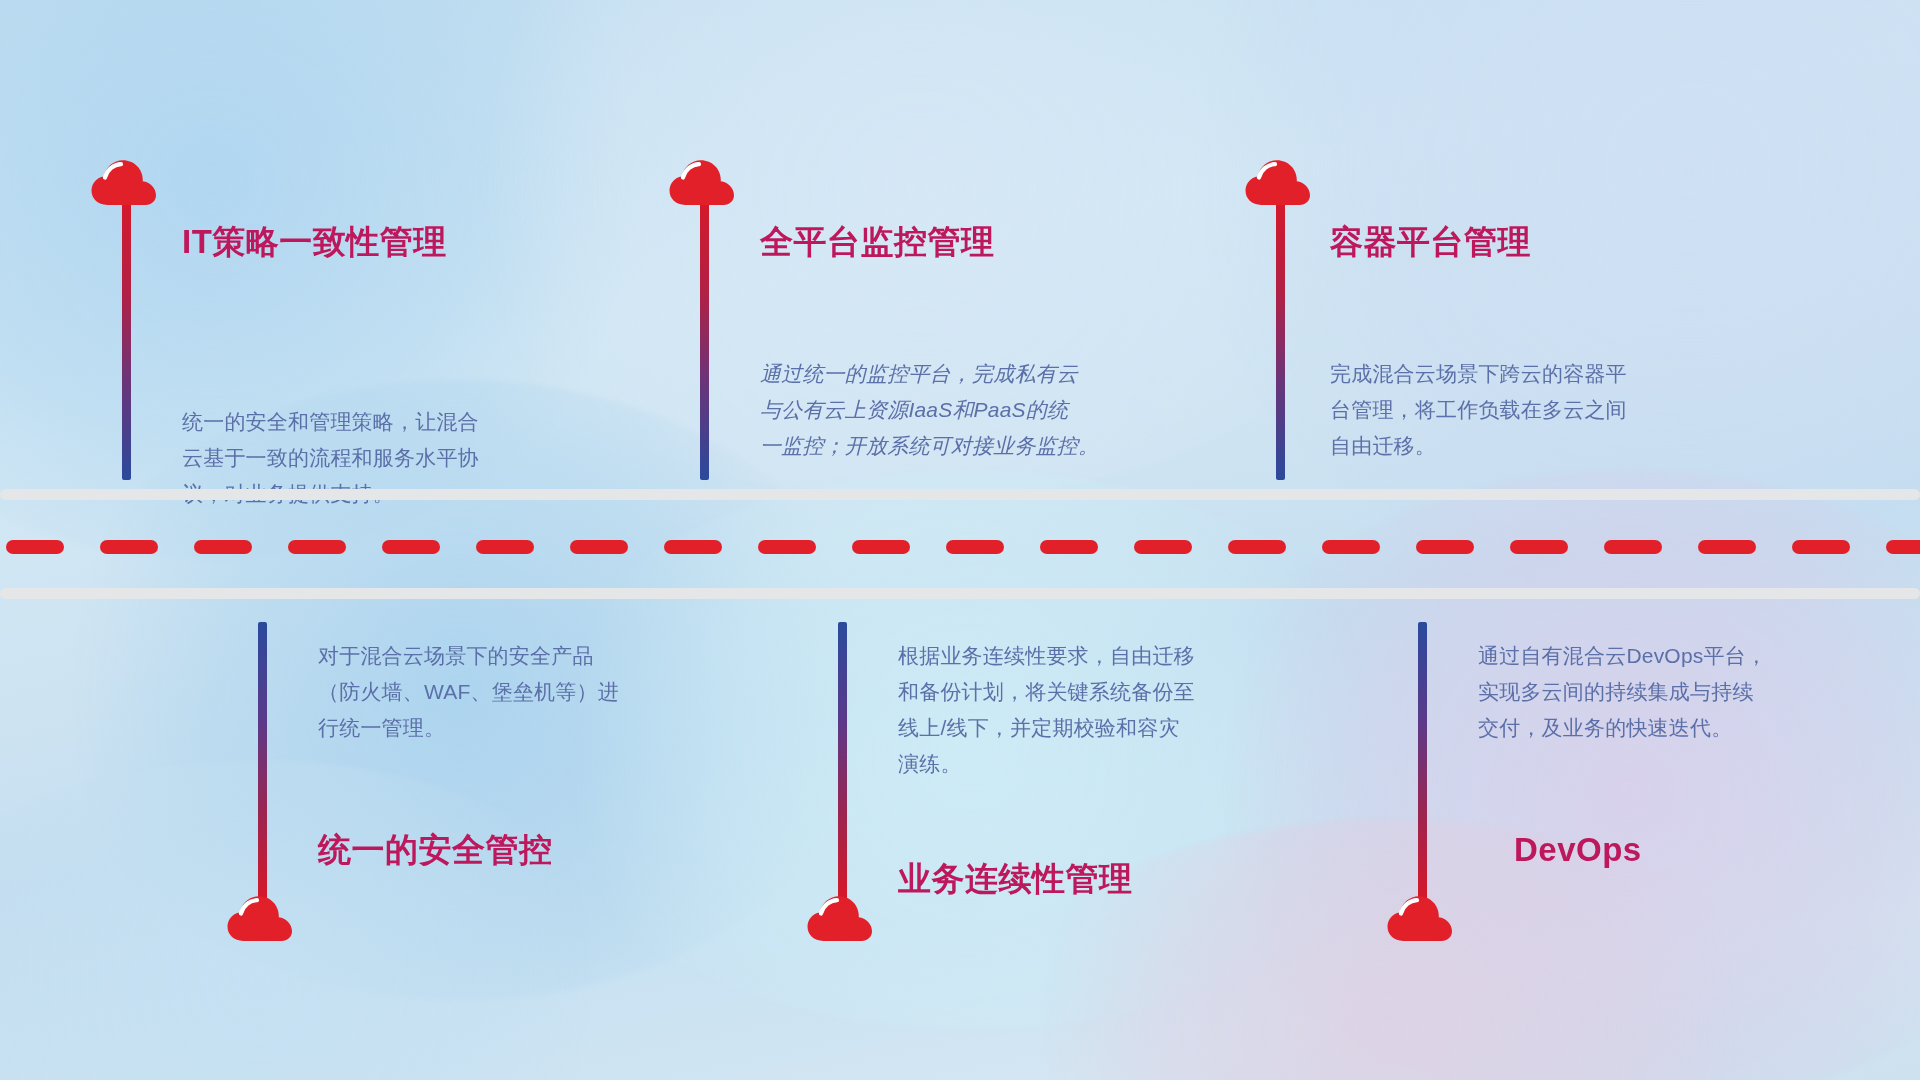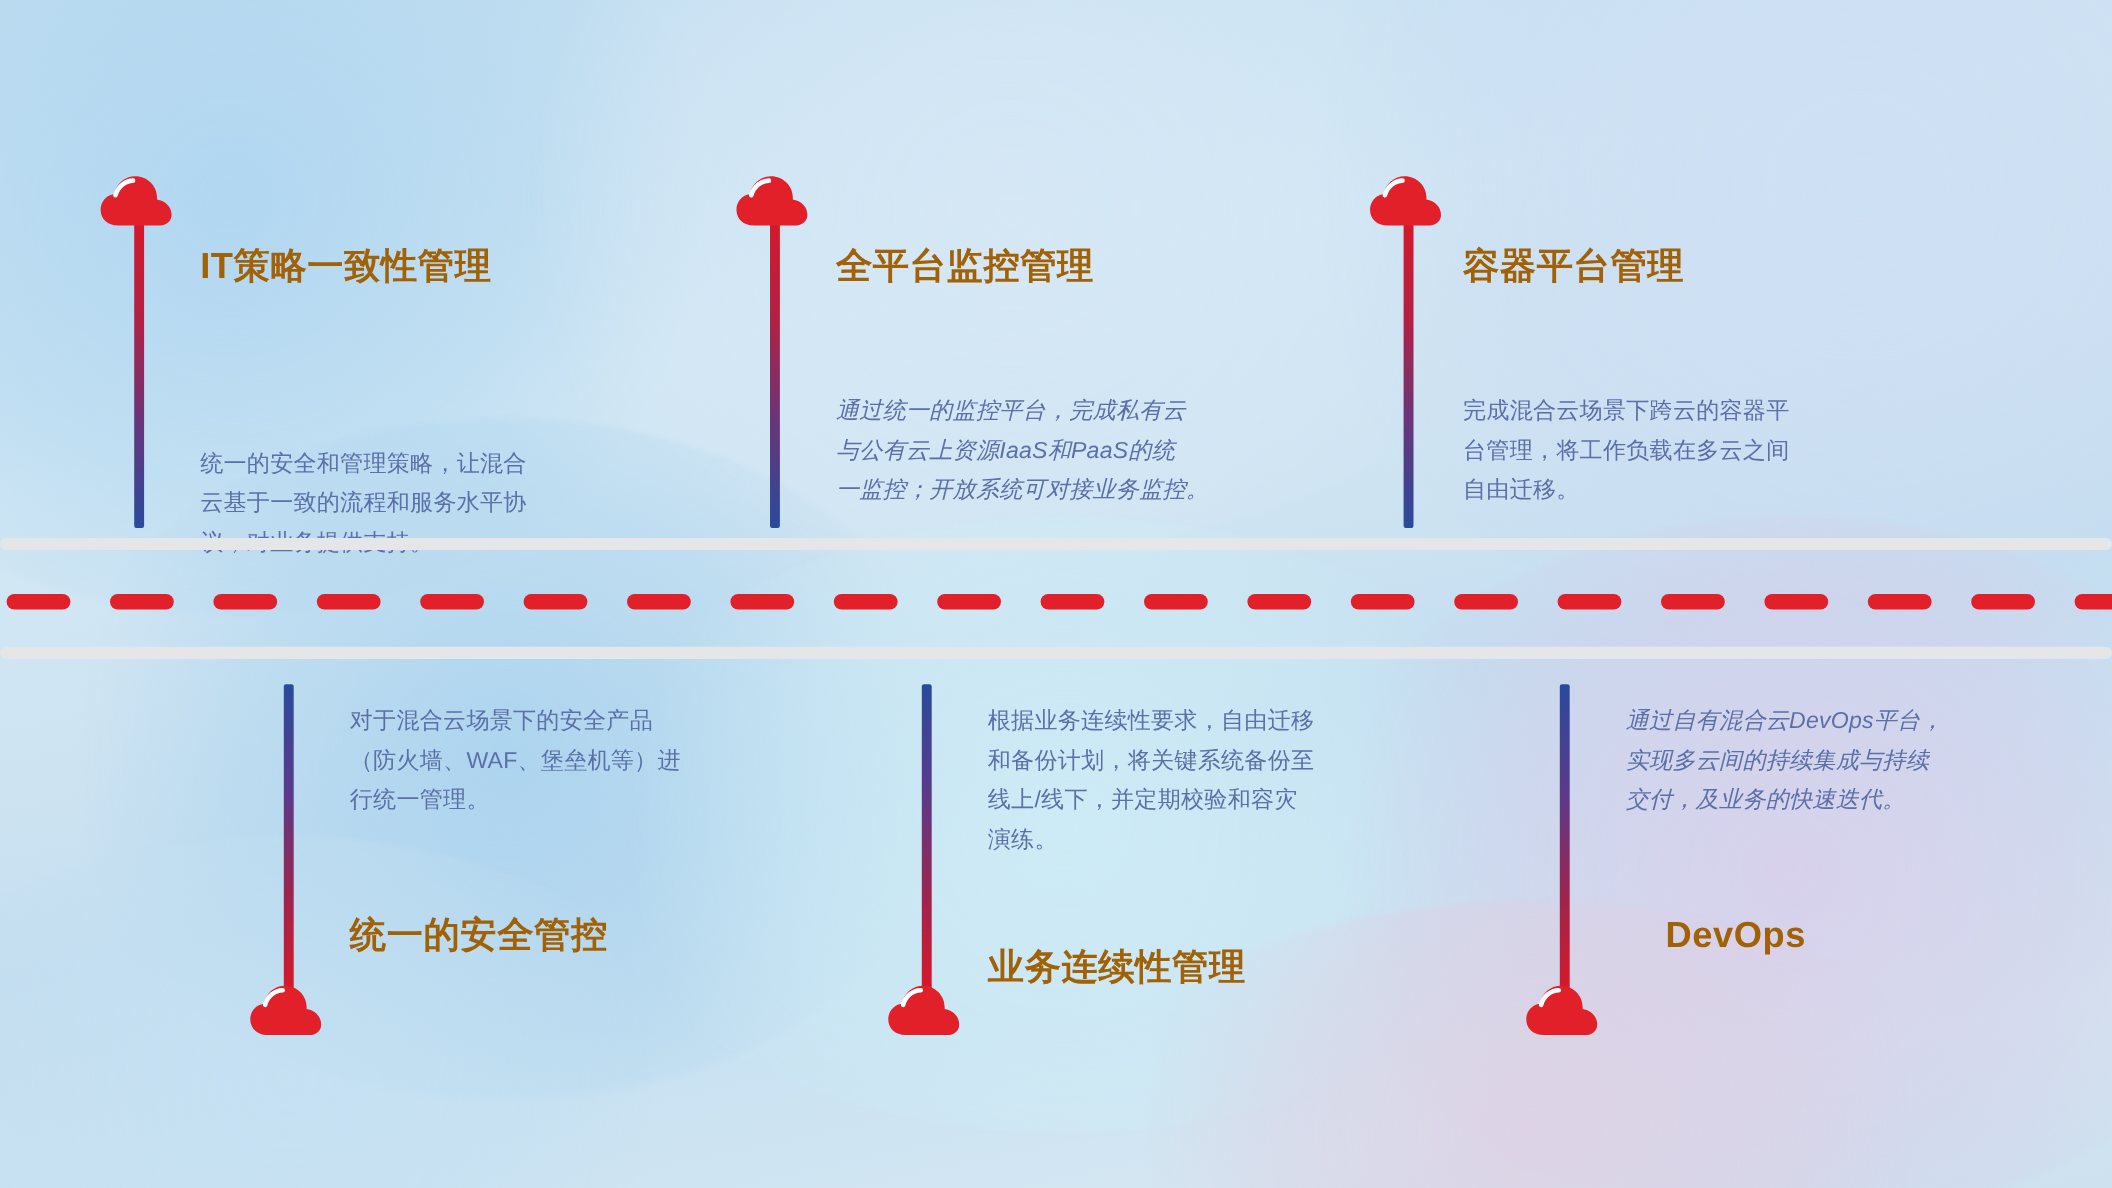--- a/index.html
+++ b/index.html
@@ -150,21 +150,21 @@
     position: absolute;
     width: 68px;
     height: 50px;
   }
 
   
   .heading {
     position: absolute;
     font-size: 33px;
     font-weight: 700;
-    color: #a16207;
+    color: #be185d;
     letter-spacing: 0.5px;
     white-space: nowrap;
     line-height: 1.2;
   }
   .body-text {
     position: absolute;
     font-size: 21px;
     line-height: 36px;
     color: #5b6fa8;
     white-space: pre-line;
@@ -297,18 +297,18 @@
     <div class="stem" style="left:32px; top:0px; height:280px;
                 background:linear-gradient(180deg,#2a4a9c 0%,#5a3a8a 35%,#9b2550 68%,#d81828 100%);"></div>
     <svg class="cloud" viewBox="0 0 68 50" style="left:0px; top:272px;">
       <path d="M17.5 47 C7.6 47 1.5 40.6 1.5 32.6 C1.5 25.2 6.8 19.4 13.8 18.4
                C15.6 9.1 23.5 2.2 33.0 2.2 C44.0 2.2 52.8 11.0 52.8 21.6
                C52.8 22.2 52.8 22.8 52.7 23.3 C60.3 24.2 66.0 30.2 66.0 37.3
                C66.0 42.6 61.8 47 55.5 47 Z" fill="#e2202a"></path>
       <path d="M15.0 19.5 C17.2 11.5 23.8 6.4 31.0 6.2" stroke="#ffffff" stroke-width="4.2" stroke-linecap="round" fill="none"></path>
     </svg>
   </div>
-  <div class="body-text" style="left:1478px; top:638px; width:420px;font-style:italic;">通过自有混合云DevOps平台，
+  <div class="body-text" style="left:1478px; top:638px; width:420px;">通过自有混合云DevOps平台，
 实现多云间的持续集成与持续
 交付，及业务的快速迭代。</div>
   <div class="heading" style="left:1478px; top:830px;margin-left:36px;">DevOps</div>
 
 </div>
 
 </body></html>

